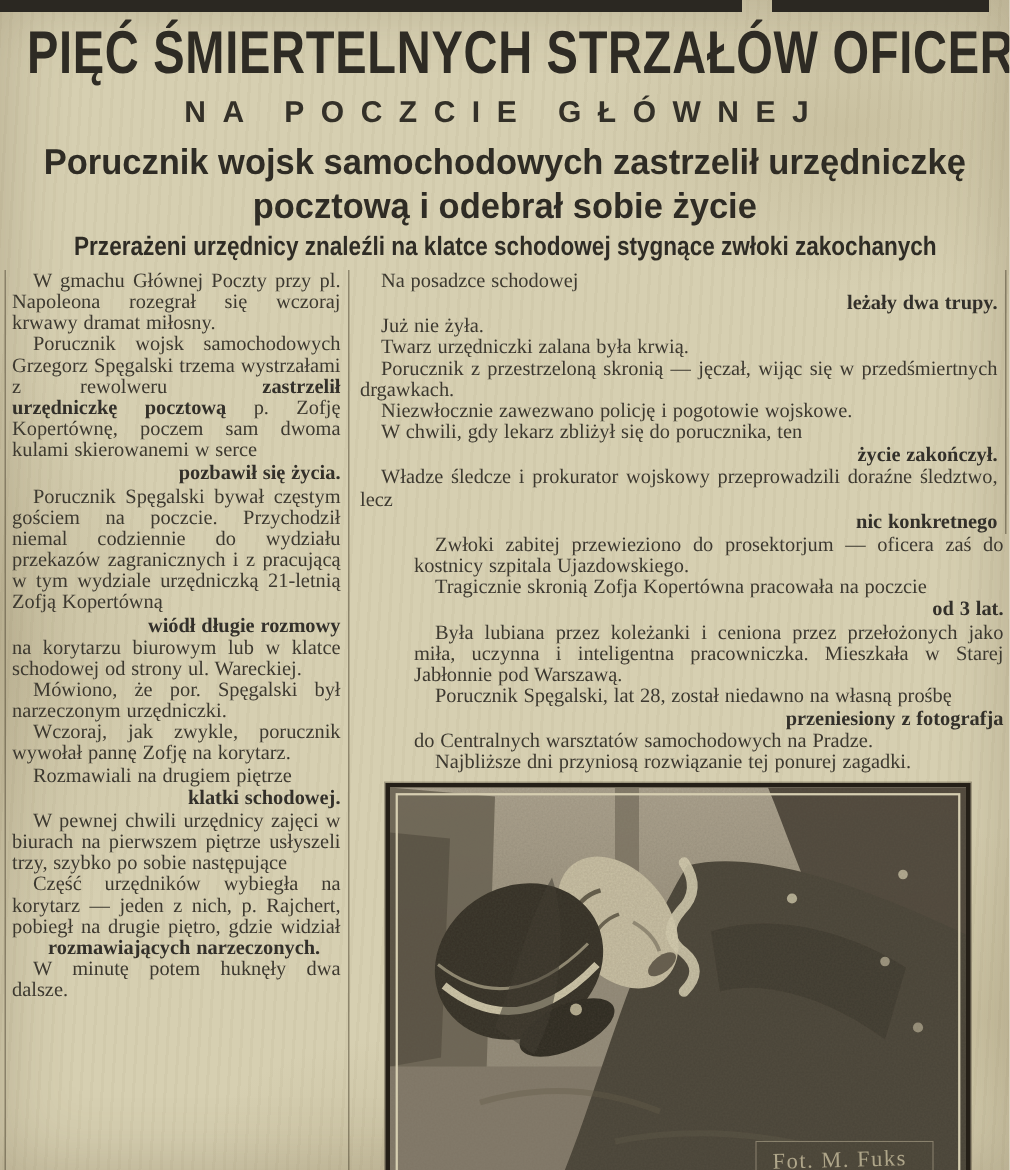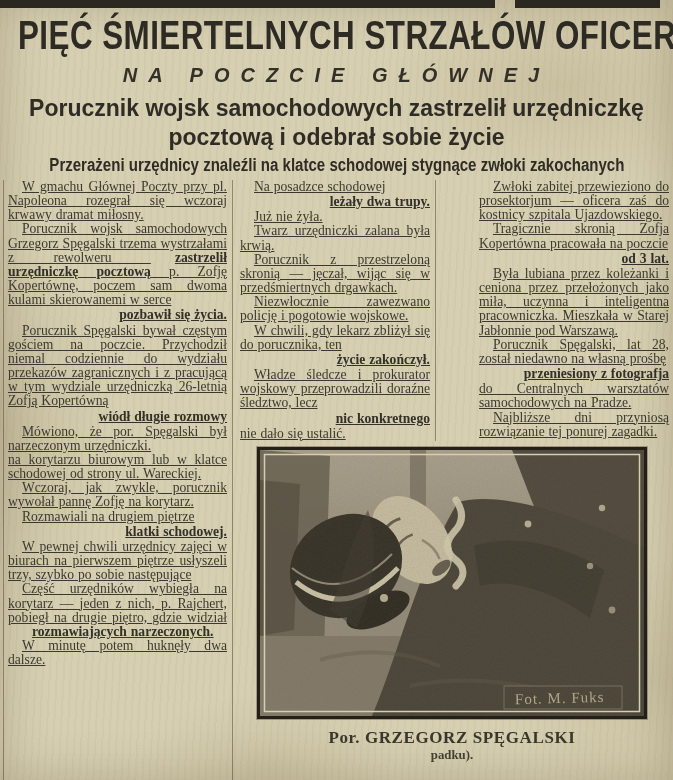--- a/index.html
+++ b/index.html
@@ -21,38 +21,38 @@
   
   .topbar{position:absolute;top:0;left:0;width:100%;height:8px;
     background:linear-gradient(to right,#2b2822 0 73.5%, transparent 73.5% 76.5%, #2b2822 76.5% 98%, transparent 98%);}
   .header{position:relative;padding-top:10px;text-align:center;}
   .h1{white-space:nowrap;width:fit-content;margin:2px auto 0;
       font-family:"Liberation Sans", sans-serif;font-weight:bold;
       font-size:33px;letter-spacing:.5px;color:#2e2b24;
       transform:scale(.95,1.22);transform-origin:center top;}
   .h2{white-space:nowrap;width:fit-content;margin:14px auto 0;
       font-family:"Liberation Sans", sans-serif;font-weight:bold;
-      font-size:20px;letter-spacing:11px;color:#333028;font-style:italic;}
+      font-size:20px;letter-spacing:11px;color:#333028;}
   .deck{margin-top:7px;color:#2f2c25;}
   .deck-line{white-space:nowrap;width:fit-content;margin:0 auto;
       font-family:"Liberation Sans", sans-serif;font-weight:bold;
       font-size:23px;line-height:29px;transform:scale(1,1.04);}
   .kicker{white-space:nowrap;width:fit-content;margin:4px auto 0;
       font-family:"Liberation Sans", sans-serif;font-weight:bold;
       font-size:16px;color:#2f2c25;transform:scale(.94,1.1);transform-origin:center top;}
   
   .body{position:relative;display:flex;margin:6px 2px 0 3px;
         border-left:1px solid rgba(72,63,44,.48);height:606px;}
   .col1{width:219px;padding:0 5px 0 4px;border-right:1px solid rgba(72,63,44,.5);}
   .rightarea{flex:1;display:flex;flex-direction:column;min-width:0;}
-  .textrow{display:flex;}
+  .textrow{display:flex;flex-direction:column;}
   .col2{flex:1;padding:0 5px 0 7px;border-right:1px solid rgba(72,63,44,.5);}
   .col3{flex:1;padding:0 2px 0 7px;margin-left:36px;}
   .col p{margin:0;font-size:13.6px;line-height:14.15px;text-align:justify;
-         hyphens:auto;-webkit-hyphens:auto;word-spacing:.5px;color:#3d3930;text-decoration:underline;}
+         hyphens:auto;-webkit-hyphens:auto;word-spacing:.5px;color:#3d3930;}
   .col p.body-p{text-indent:14px;}
   .col p.noindent{text-indent:0;}
   .col p.lead{text-align:right;text-indent:0;font-weight:bold;color:#33302a;margin:1px 0;}
   .col .b{font-weight:bold;color:#33302a;margin-left:24px;}
   
   .photo-wrap{margin-top:6px;display:flex;flex-direction:column;align-items:center;}
   .photo{position:relative;width:384px;height:266px;border:3px solid #241f17;
          background:#8f8877;box-shadow:0 0 0 1px rgba(60,52,36,.35);}
   .photo svg{display:block;width:100%;height:100%;}
   .caption-title{margin-top:9px;font-size:17px;font-weight:bold;letter-spacing:.6px;
@@ -75,24 +75,24 @@
       <div class="deck-line">pocztową i odebrał sobie życie</div>
     </div>
     <div class="kicker">Przerażeni urzędnicy znaleźli na klatce schodowej stygnące zwłoki zakochanych</div>
   </div>
 
   <div class="body">
     <div class="col col1">
         <p class="body-p"><span>W gmachu Głównej Poczty przy pl. Napoleona rozegrał się wczoraj krwawy dramat miłosny.</span></p>
         <p class="body-p"><span>Porucznik wojsk samochodowych Grzegorz Spęgalski trzema wystrzałami z rewolweru </span><span class="b">zastrzelił urzędniczkę pocztową</span><span> p. Zofję Kopertównę, poczem sam dwoma kulami skierowanemi w serce</span></p>
         <p class="lead"><span>pozbawił się życia.</span></p>
-        <p class="body-p"><span>Porucznik Spęgalski bywał częstym gościem na poczcie. Przychodził niemal codziennie do wydziału przekazów zagranicznych i z pracującą w tym wydziale urzędniczką 26-letnią Zofją Kopertówną</span></p>
+        <p class="body-p"><span>Porucznik Spęgalski bywał częstym gościem na poczcie. Przychodził niemal codziennie do wydziału przekazów zagranicznych i z pracującą w tym wydziale urzędniczką 21-letnią Zofją Kopertówną</span></p>
         <p class="lead"><span>wiódł długie rozmowy</span></p>
+        <p class="body-p noindent"><span>na korytarzu biurowym lub w klatce schodowej od strony ul. Wareckiej.</span></p>
         <p class="body-p"><span>Mówiono, że por. Spęgalski był narzeczonym urzędniczki.</span></p>
-        <p class="body-p noindent"><span>na korytarzu biurowym lub w klatce schodowej od strony ul. Wareckiej.</span></p>
         <p class="body-p"><span>Wczoraj, jak zwykle, porucznik wywołał pannę Zofję na korytarz.</span></p>
         <p class="body-p"><span>Rozmawiali na drugiem piętrze</span></p>
         <p class="lead"><span>klatki schodowej.</span></p>
         <p class="body-p"><span>W pewnej chwili urzędnicy zajęci w biurach na pierwszem piętrze usłyszeli trzy, szybko po sobie następujące</span></p>
         <p class="body-p"><span>Część urzędników wybiegła na korytarz — jeden z nich, p. Rajchert, pobiegł na drugie piętro, gdzie widział </span><span class="b">rozmawiających narzeczonych.</span></p>
         <p class="body-p"><span>W minutę potem huknęły dwa dalsze.</span></p>
       </div>
 
     <div class="rightarea">
       <div class="textrow">
@@ -100,21 +100,20 @@
             <p class="body-p"><span>Na posadzce schodowej</span></p>
             <p class="lead"><span>leżały dwa trupy.</span></p>
             <p class="body-p"><span>Już nie żyła.</span></p>
             <p class="body-p"><span>Twarz urzędniczki zalana była krwią.</span></p>
             <p class="body-p"><span>Porucznik z przestrzeloną skronią — jęczał, wijąc się w przedśmiertnych drgawkach.</span></p>
             <p class="body-p"><span>Niezwłocznie zawezwano policję i pogotowie wojskowe.</span></p>
             <p class="body-p"><span>W chwili, gdy lekarz zbliżył się do porucznika, ten</span></p>
             <p class="lead"><span>życie zakończył.</span></p>
             <p class="body-p"><span>Władze śledcze i prokurator wojskowy przeprowadzili doraźne śledztwo, lecz</span></p>
             <p class="lead"><span>nic konkretnego</span></p>
-            <p class="body-p noindent"><span>nie dało się ustalić.</span></p>
           </div>
         <div class="col col3">
             <p class="body-p"><span>Zwłoki zabitej przewieziono do prosektorjum — oficera zaś do kostnicy szpitala Ujazdowskiego.</span></p>
             <p class="body-p"><span>Tragicznie skronią Zofja Kopertówna pracowała na poczcie</span></p>
             <p class="lead"><span>od 3 lat.</span></p>
             <p class="body-p"><span>Była lubiana przez koleżanki i ceniona przez przełożonych jako miła, uczynna i inteligentna pracowniczka. Mieszkała w Starej Jabłonnie pod Warszawą.</span></p>
             <p class="body-p"><span>Porucznik Spęgalski, lat 28, został niedawno na własną prośbę</span></p>
             <p class="lead"><span>przeniesiony z fotografja</span></p>
             <p class="body-p noindent"><span>do Centralnych warsztatów samochodowych na Pradze.</span></p>
             <p class="body-p"><span>Najbliższe dni przyniosą rozwiązanie tej ponurej zagadki.</span></p>

